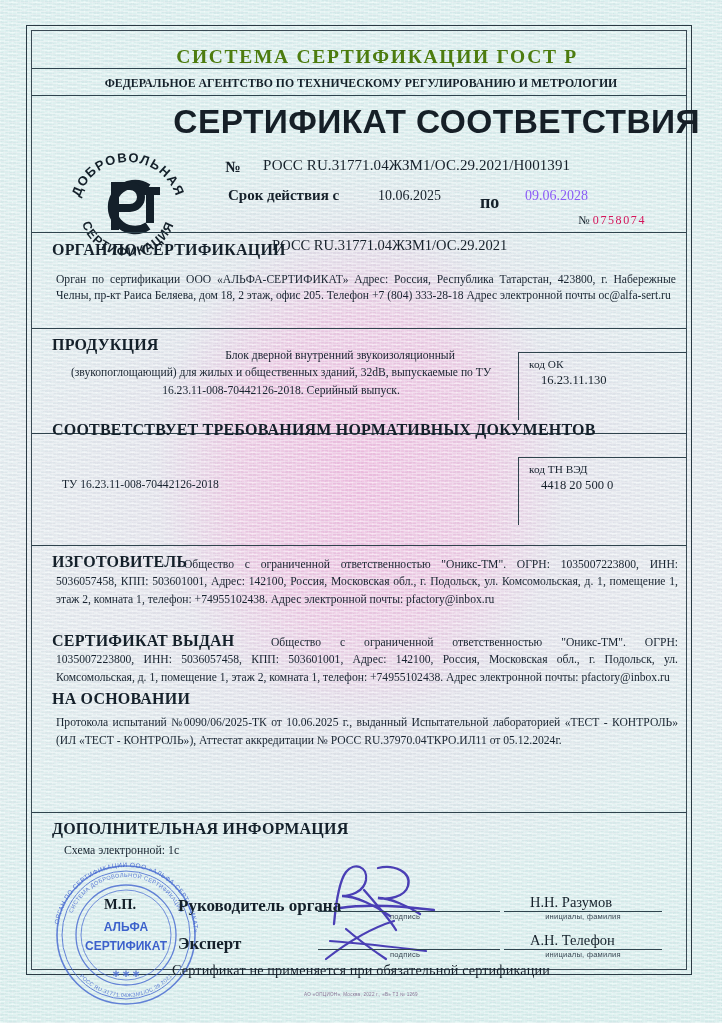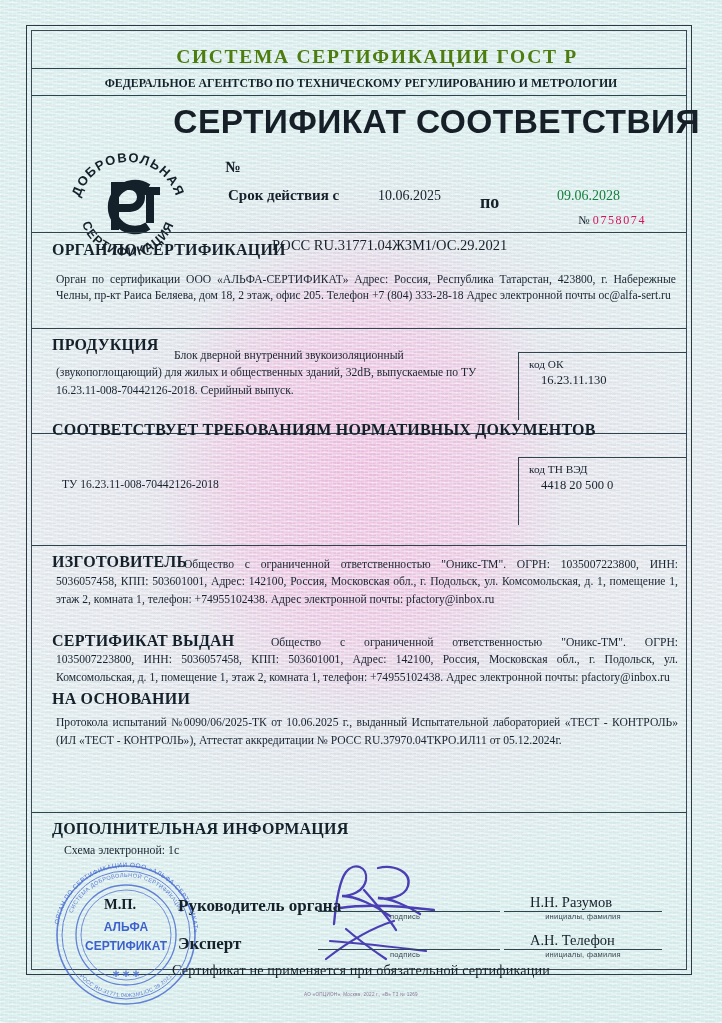--- a/index.html
+++ b/index.html
@@ -116,21 +116,21 @@
   .val-from {
     top: 188px; left: 378px;
     font-size: 14px; color: #16212b;
   }
   .lbl-po {
     top: 192px; left: 480px;
     font-size: 18px; font-weight: bold; color: #15202a;
   }
   .val-to {
     top: 188px; left: 525px;
-    font-size: 14px; color: #15803d; margin-left: 32px;
+    font-size: 14px; color: #8b5cf6;
   }
 
   .serial-wrap {
     top: 213px; left: 0; width: 646px;
     text-align: right;
     font-size: 12px;
   }
   .serial-no { color: #15202a; font-weight: normal; }
   .serial-num {
     color: #d4145a;
@@ -151,21 +151,21 @@
     line-height: 1.42;
     text-align: justify;
     font-family: "Liberation Serif", serif;
   }
 
   .h-organ { top: 241px; left: 52px; }
   .v-organ { top: 237px; left: 272px; font-size: 14.5px; color: #16212b; }
   .b-organ { top: 272px; left: 56px; width: 620px; }
 
   .h-product { top: 336px; left: 52px; }
-  .b-product { top: 347px; left: 56px; width: 450px; text-align: left; line-height: 1.5; }
+  .b-product { top: 347px; left: 56px; width: 450px; text-align: center; line-height: 1.5; }
   .b-product .first-ind { display: inline-block; width: 118px; }
 
   .h-norm { top: 421px; left: 52px; }
   .b-norm { top: 478px; left: 62px; font-size: 11.6px; color: #182430; }
 
   .h-manu { top: 553px; left: 52px; }
   .b-manu { top: 556px; left: 56px; width: 622px; line-height: 1.5; }
   .b-manu .ind { display: inline-block; width: 128px; }
 
   .h-issued { top: 632px; left: 52px; }
@@ -314,20 +314,21 @@
         <path d="M 46,6 A 23,23 0 1 0 46,44" fill="none" stroke="#14202a" stroke-width="8.5"></path>
 
         <path d="M 13,48 L 13,4 L 28,4 A 11,11 0 0 1 28,26 L 13,26" fill="none" stroke="#14202a" stroke-width="8"></path>
 
         <path d="M 38,9 L 58,9 M 48,9 L 48,41" fill="none" stroke="#14202a" stroke-width="8"></path>
       </g>
     </svg>
   </div>
 
   <div class="abs lbl-no">№</div>
+  <div class="abs val-certno">РОСС RU.31771.04ЖЗМ1/ОС.29.2021/Н001391</div>
   <div class="abs lbl-valid">Срок действия  с</div>
   <div class="abs val-from">10.06.2025</div>
   <div class="abs lbl-po">по</div>
   <div class="abs val-to">09.06.2028</div>
 
   <div class="abs serial-wrap">
     <span class="serial-no">№</span>
     <span class="serial-num">0758074</span>
   </div>
 

